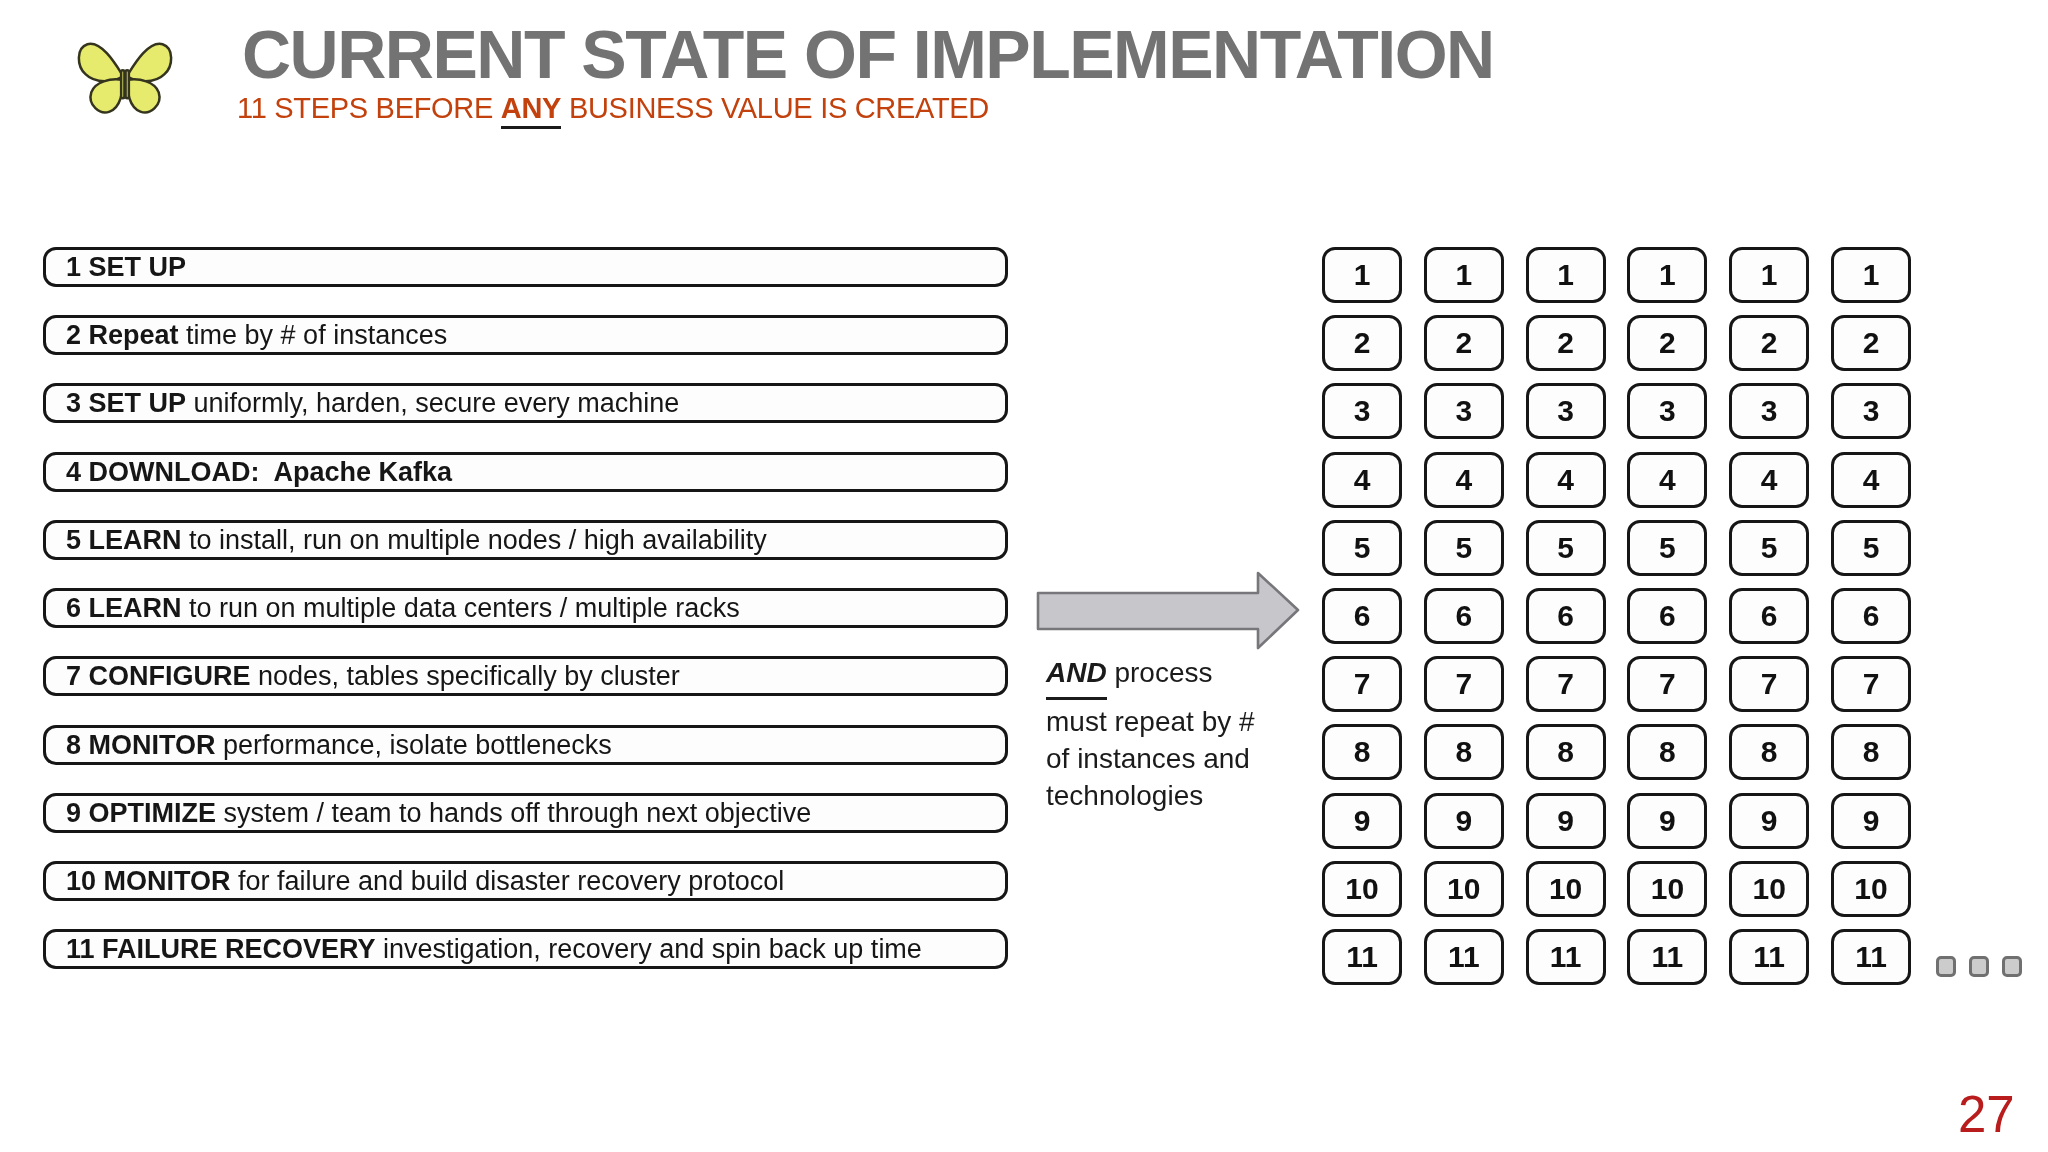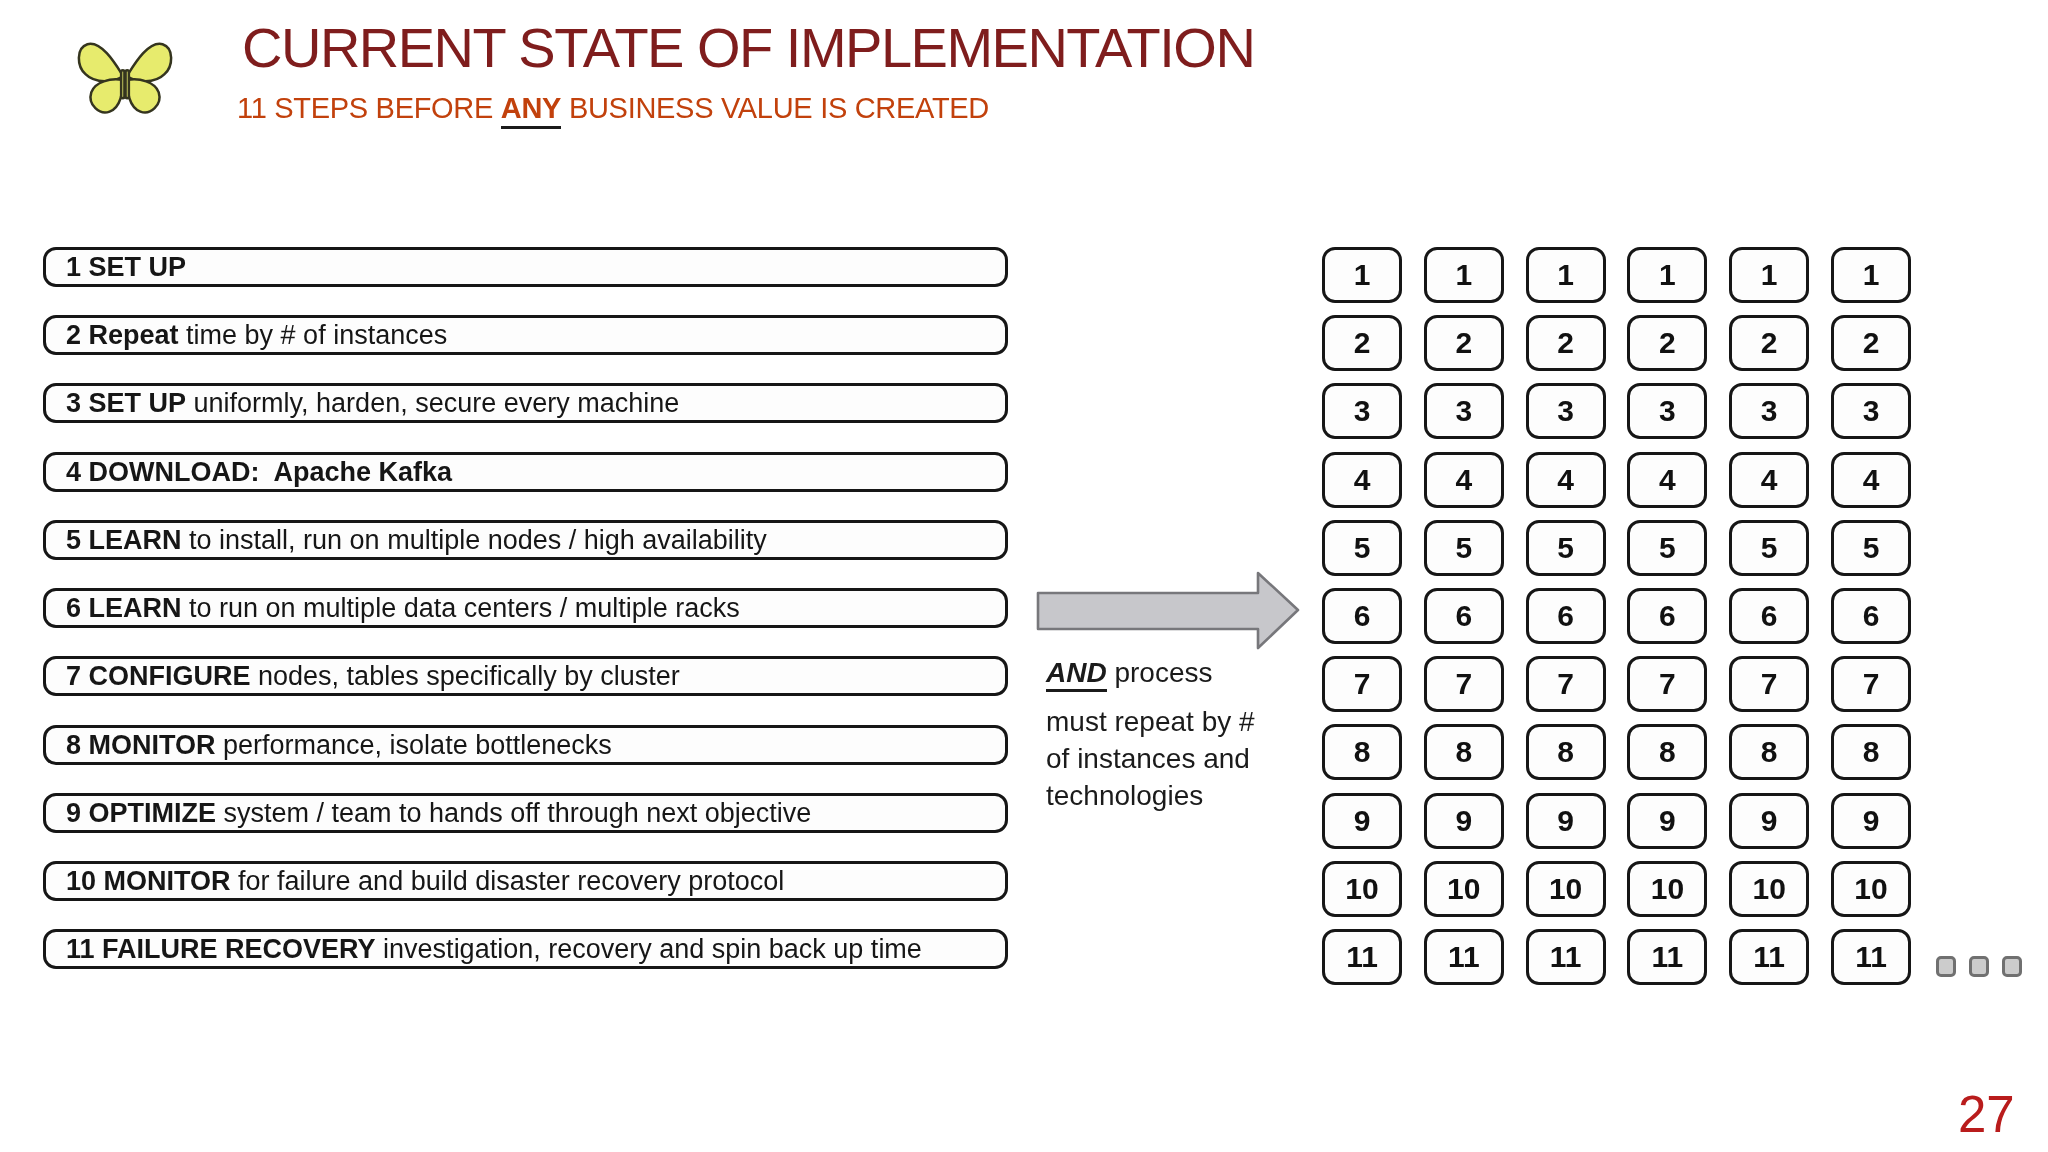--- a/index.html
+++ b/index.html
@@ -3,43 +3,43 @@
 <meta charset="utf-8">
 <style>
   html,body{margin:0;padding:0;background:#ffffff;}
   .slide{
     position:relative;width:2048px;height:1152px;background:#ffffff;
     font-family:"Liberation Sans","DejaVu Sans",sans-serif;color:#161616;overflow:hidden;
   }
   
   .logo{position:absolute;left:72px;top:28px;width:106px;height:96px;}
   .title{
-    position:absolute;left:242px;top:18px;font-size:56px;font-weight:400;
-    letter-spacing:-1.5px;color:#7f1d1d;white-space:nowrap;line-height:1.08;
+    position:absolute;left:242px;top:18px;font-size:68px;font-weight:700;
+    letter-spacing:-1.5px;color:#737373;white-space:nowrap;line-height:1.08;
   }
   .subtitle{
     position:absolute;left:237px;top:92px;font-size:29px;font-weight:400;
     letter-spacing:-0.3px;color:#c2410c;white-space:nowrap;
   }
   .subtitle .emph{font-weight:700;border-bottom:3px solid #1b1b1b;padding-bottom:2px;}
   
   .step{
     position:absolute;left:43px;width:965px;height:40px;box-sizing:border-box;
     border:3px solid #161616;border-radius:13px;background:#fdfdfd;
     display:flex;align-items:center;padding:0 14px 0 20px;font-size:27px;white-space:nowrap;
   }
   .step .b{font-weight:700;white-space:pre-wrap;}
   .step .r{font-weight:400;white-space:pre-wrap;}
   
   .arrow{position:absolute;left:1036px;top:570px;}
   .arrow-note{
     position:absolute;left:1046px;top:654px;width:260px;
     font-size:28px;line-height:37px;color:#1b1b1b;
   }
-  .arrow-note .and{font-weight:700;font-style:italic;border-bottom:3px solid #1b1b1b;padding-bottom:1px;}
+  .arrow-note .and{font-weight:700;font-style:italic;border-bottom:3px solid #1b1b1b;padding-bottom:9px;}
   .arrow-note .rest{white-space:pre-line;margin-top:12px;}
   
   .grid{
     position:absolute;left:1322px;top:247px;
     display:grid;grid-auto-flow:column;
     grid-template-rows:repeat(11,56px);grid-template-columns:repeat(6,80px);
     row-gap:12.2px;column-gap:21.8px;
   }
   .cell{
     box-sizing:border-box;border:3px solid #161616;border-radius:13px;background:#fdfdfd;

